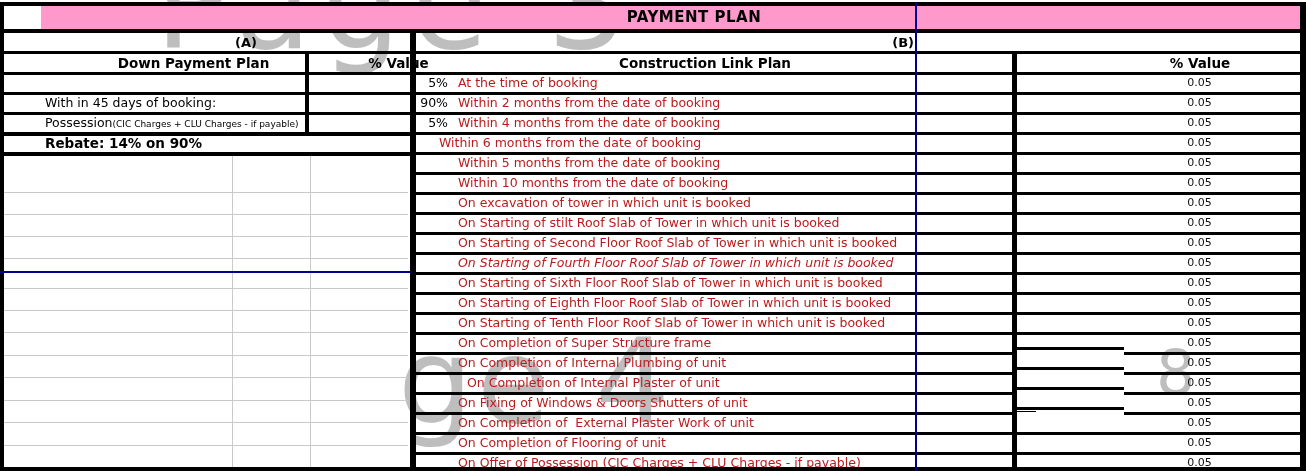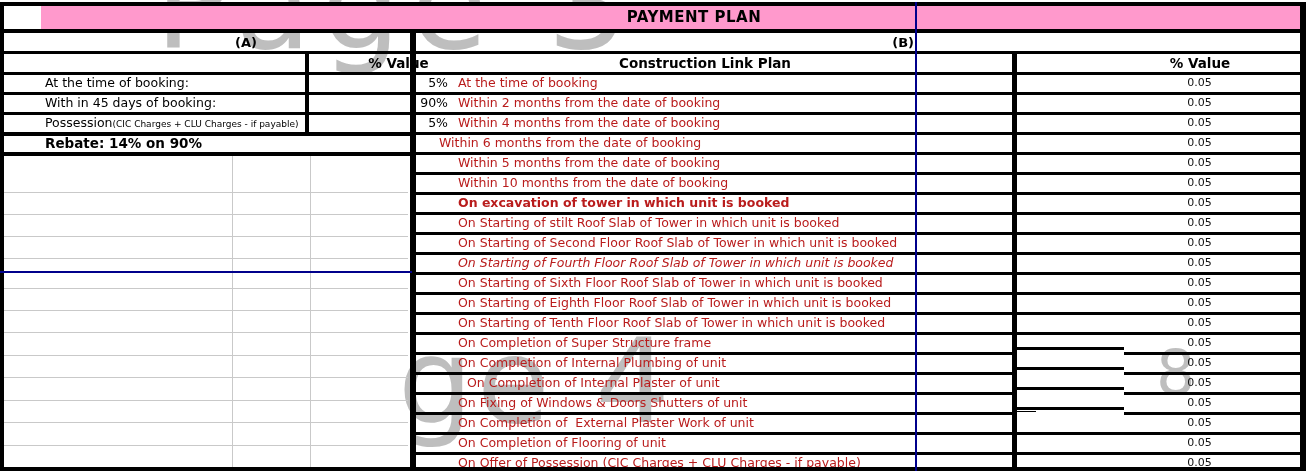--- a/index.html
+++ b/index.html
@@ -34,25 +34,25 @@
 
   <div class="wm wm-top">Page 3</div>
   <div class="wm wm-bottom">ge 4</div>
   <div class="wm wm-right">8</div>
 
   <div id="pink-bar" class="cell ctr bold" style="left:0;top:6px;width:1306px;height:23px;">PAYMENT PLAN</div>
 
   <div class="cell ctr bold ab-row" style="left:0;top:34px;width:410px;height:17px;">(A)</div>
   <div class="cell rgt bold ab-row" style="left:413px;top:34px;width:502px;height:17px;padding-right:42px;box-sizing:border-box;">(B)</div>
 
+  <div class="cell ctr bold colhdr" style="left:0;top:55px;width:305px;height:16px;">Down Payment Plan</div>
   <div class="cell ctr bold colhdr" style="left:305px;top:55px;width:105px;height:16px;">% Value</div>
   <div class="cell ctr bold colhdr" style="left:413px;top:55px;width:502px;height:16px;">Construction Link Plan</div>
   <div class="cell ctr bold colhdr" style="left:1012px;top:55px;width:294px;height:16px;">% Value</div>
 
-  <div class="cell a-label" style="left:4px;top:74px;width:274px;height:18px;">At the time of booking:</div>
   <div class="cell rgt a-val" style="left:308px;top:74px;width:99px;height:18px;">5%</div>
 
   <div class="cell a-label" style="left:4px;top:94px;width:274px;height:18px;">With in 45 days of booking:</div>
   <div class="cell rgt a-val" style="left:308px;top:94px;width:99px;height:18px;">90%</div>
 
   <div class="cell a-label" style="left:4px;top:114px;width:300px;height:18px;"><span>Possession</span><span class="a-note">(CIC Charges + CLU Charges - if payable)</span></div>
   <div class="cell rgt a-val" style="left:308px;top:114px;width:99px;height:18px;">5%</div>
 
   <div class="cell bold rebate" style="left:4px;top:134px;width:402px;height:18px;">Rebate: 14% on 90%</div>
 
@@ -62,21 +62,21 @@
       <div class="cell b-label" style="left: 417px; top: 94px; width: 494px; height: 18px;">Within 2 months from the date of booking</div>
       <div class="cell ctr b-val" style="left: 1017px; top: 94px; width: 283px; height: 18px;">0.05</div>
       <div class="cell b-label" style="left: 417px; top: 114px; width: 494px; height: 18px;">Within 4 months from the date of booking</div>
       <div class="cell ctr b-val" style="left: 1017px; top: 114px; width: 283px; height: 18px;">0.05</div>
       <div class="cell b-label" style="left: 398px; top: 134px; width: 494px; height: 18px;">Within 6 months from the date of booking</div>
       <div class="cell ctr b-val" style="left: 1017px; top: 134px; width: 283px; height: 18px;">0.05</div>
       <div class="cell b-label" style="left: 417px; top: 154px; width: 494px; height: 18px;">Within 5 months from the date of booking</div>
       <div class="cell ctr b-val" style="left: 1017px; top: 154px; width: 283px; height: 18px;">0.05</div>
       <div class="cell b-label" style="left: 417px; top: 174px; width: 494px; height: 18px;">Within 10 months from the date of booking</div>
       <div class="cell ctr b-val" style="left: 1017px; top: 174px; width: 283px; height: 18px;">0.05</div>
-      <div class="cell b-label" style="left: 417px; top: 194px; width: 494px; height: 18px; font-weight: bold;">On excavation of tower in which unit is booked</div>
+      <div class="cell b-label" style="left: 417px; top: 194px; width: 494px; height: 18px;">On excavation of tower in which unit is booked</div>
       <div class="cell ctr b-val" style="left: 1017px; top: 194px; width: 283px; height: 18px;">0.05</div>
       <div class="cell b-label" style="left: 417px; top: 214px; width: 494px; height: 18px;">On Starting of stilt Roof Slab of Tower in which unit is booked</div>
       <div class="cell ctr b-val" style="left: 1017px; top: 214px; width: 283px; height: 18px;">0.05</div>
       <div class="cell b-label" style="left: 417px; top: 234px; width: 494px; height: 18px;">On Starting of Second Floor Roof Slab of Tower in which unit is booked</div>
       <div class="cell ctr b-val" style="left: 1017px; top: 234px; width: 283px; height: 18px;">0.05</div>
       <div class="cell b-label" style="left: 417px; top: 254px; width: 494px; height: 18px; font-style: italic;">On Starting of Fourth Floor Roof Slab of Tower in which unit is booked</div>
       <div class="cell ctr b-val" style="left: 1017px; top: 254px; width: 283px; height: 18px;">0.05</div>
       <div class="cell b-label" style="left: 417px; top: 274px; width: 494px; height: 18px;">On Starting of Sixth Floor Roof Slab of Tower in which unit is booked</div>
       <div class="cell ctr b-val" style="left: 1017px; top: 274px; width: 283px; height: 18px;">0.05</div>
       <div class="cell b-label" style="left: 417px; top: 294px; width: 494px; height: 18px;">On Starting of Eighth Floor Roof Slab of Tower in which unit is booked</div>

